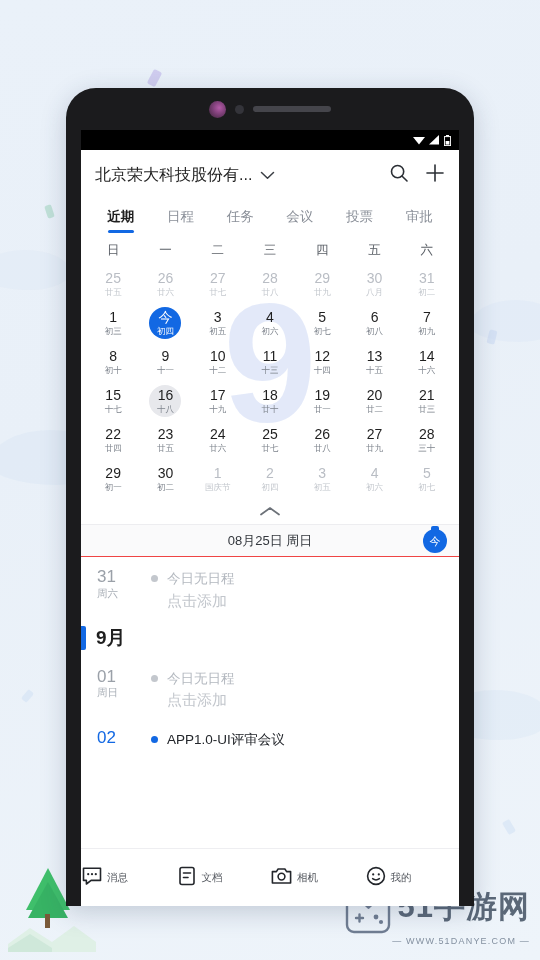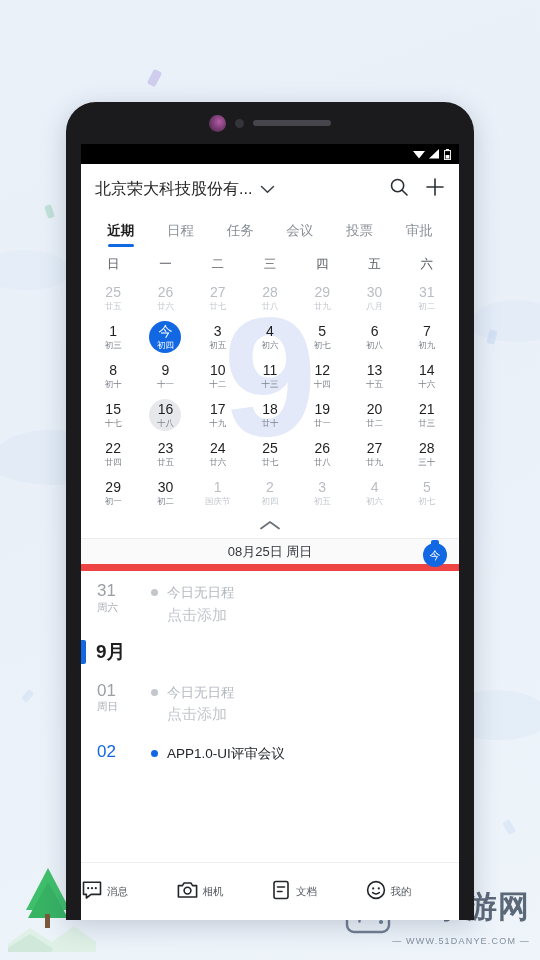--- a/index.html
+++ b/index.html
@@ -32,21 +32,21 @@
     position: absolute; right: 10px; bottom: 14px;
     display: flex; flex-direction: column; align-items: flex-end;
     color: #5c6a7a; pointer-events: none; opacity: .92;
   }
   .wm-row { display:flex; align-items:center; gap:7px; }
   .wm-text { font-size: 31px; font-weight: 700; letter-spacing: 1px; color:#4f5d6e;}
   .wm-sub { font-size: 9px; letter-spacing: 1.2px; color:#7b8899; margin-top:2px;}
 
   
   .phone {
-    position: absolute; left: 66px; top: 102px;
+    position: absolute; left: 66px; top: 88px;
     width: 408px; height: 818px;
     background: #1b1b1d;
     border-radius: 30px 30px 0 0;
     box-shadow: 0 6px 26px rgba(40,60,90,.22);
     overflow: hidden;
   }
   .bezel-top {
     height: 42px; display: flex; align-items: center; justify-content: center; gap: 9px;
   }
   .cam-lens {
@@ -127,21 +127,21 @@
 
   .collapse-row {
     height: 26px; display:flex; align-items:center; justify-content:center;
     background:#fff; border-bottom: 1px solid #ededf0;
   }
 
   
   .date-strip {
     height: 32px; background:#fafafb; display:flex; align-items:center;
     justify-content:center; position:relative;
-    border-bottom: 7px solid #ef4444;
+    border-bottom: 1px solid #ef4444;
   }
   .date-strip-text { font-size: 13px; color:#33373d; }
   .today-badge {
     position:absolute; right: 12px; top: 4px;
     width: 24px; height: 24px; border-radius: 50% 50% 50% 50%;
     background:#1268e3; color:#fff; font-size: 11px;
     display:flex; align-items:center; justify-content:center;
   }
   .today-badge::before{
     content:""; position:absolute; top:-3px; left:50%; transform:translateX(-50%);
@@ -619,33 +619,33 @@
         <div class="nav-item">
           <span><svg width="22" height="22" viewBox="0 0 22 22">
               <path d="M2.5 3.2h17v12.2h-9.4L5.4 19v-3.6H2.5z" fill="none" stroke="#23262b" stroke-width="1.6" stroke-linejoin="round"></path>
               <circle cx="7.2" cy="9.2" r="1.1" fill="#23262b"></circle>
               <circle cx="11" cy="9.2" r="1.1" fill="#23262b"></circle>
               <circle cx="14.8" cy="9.2" r="1.1" fill="#23262b"></circle>
             </svg></span>
           <span class="nav-label">消息</span>
         </div>
         <div class="nav-item">
-          <span><svg width="23" height="22" viewBox="0 0 23 22">
-              <path d="M2.4 6.6h4l1.7-2.6h6.8l1.7 2.6h4V18H2.4z" fill="none" stroke="#23262b" stroke-width="1.6" stroke-linejoin="round"></path>
-              <circle cx="11.5" cy="11.6" r="3.4" fill="none" stroke="#23262b" stroke-width="1.6"></circle>
-            </svg></span>
-          <span class="nav-label">相机</span>
-        </div>
-        <div class="nav-item">
           <span><svg width="22" height="22" viewBox="0 0 22 22">
               <rect x="4" y="2.5" width="14" height="17" rx="2" fill="none" stroke="#23262b" stroke-width="1.6"></rect>
               <line x1="7.5" y1="8" x2="14.5" y2="8" stroke="#23262b" stroke-width="1.6" stroke-linecap="round"></line>
               <line x1="7.5" y1="12.5" x2="12" y2="12.5" stroke="#23262b" stroke-width="1.6" stroke-linecap="round"></line>
             </svg></span>
           <span class="nav-label">文档</span>
+        </div>
+        <div class="nav-item">
+          <span><svg width="23" height="22" viewBox="0 0 23 22">
+              <path d="M2.4 6.6h4l1.7-2.6h6.8l1.7 2.6h4V18H2.4z" fill="none" stroke="#23262b" stroke-width="1.6" stroke-linejoin="round"></path>
+              <circle cx="11.5" cy="11.6" r="3.4" fill="none" stroke="#23262b" stroke-width="1.6"></circle>
+            </svg></span>
+          <span class="nav-label">相机</span>
         </div>
         <div class="nav-item">
           <span><svg width="22" height="22" viewBox="0 0 22 22">
               <circle cx="11" cy="11" r="8.4" fill="none" stroke="#23262b" stroke-width="1.6"></circle>
               <circle cx="8.2" cy="9.4" r="1.1" fill="#23262b"></circle>
               <circle cx="13.8" cy="9.4" r="1.1" fill="#23262b"></circle>
               <path d="M7.6 13.6q3.4 2.6 6.8 0" fill="none" stroke="#23262b" stroke-width="1.5" stroke-linecap="round"></path>
             </svg></span>
           <span class="nav-label">我的</span>
         </div>

